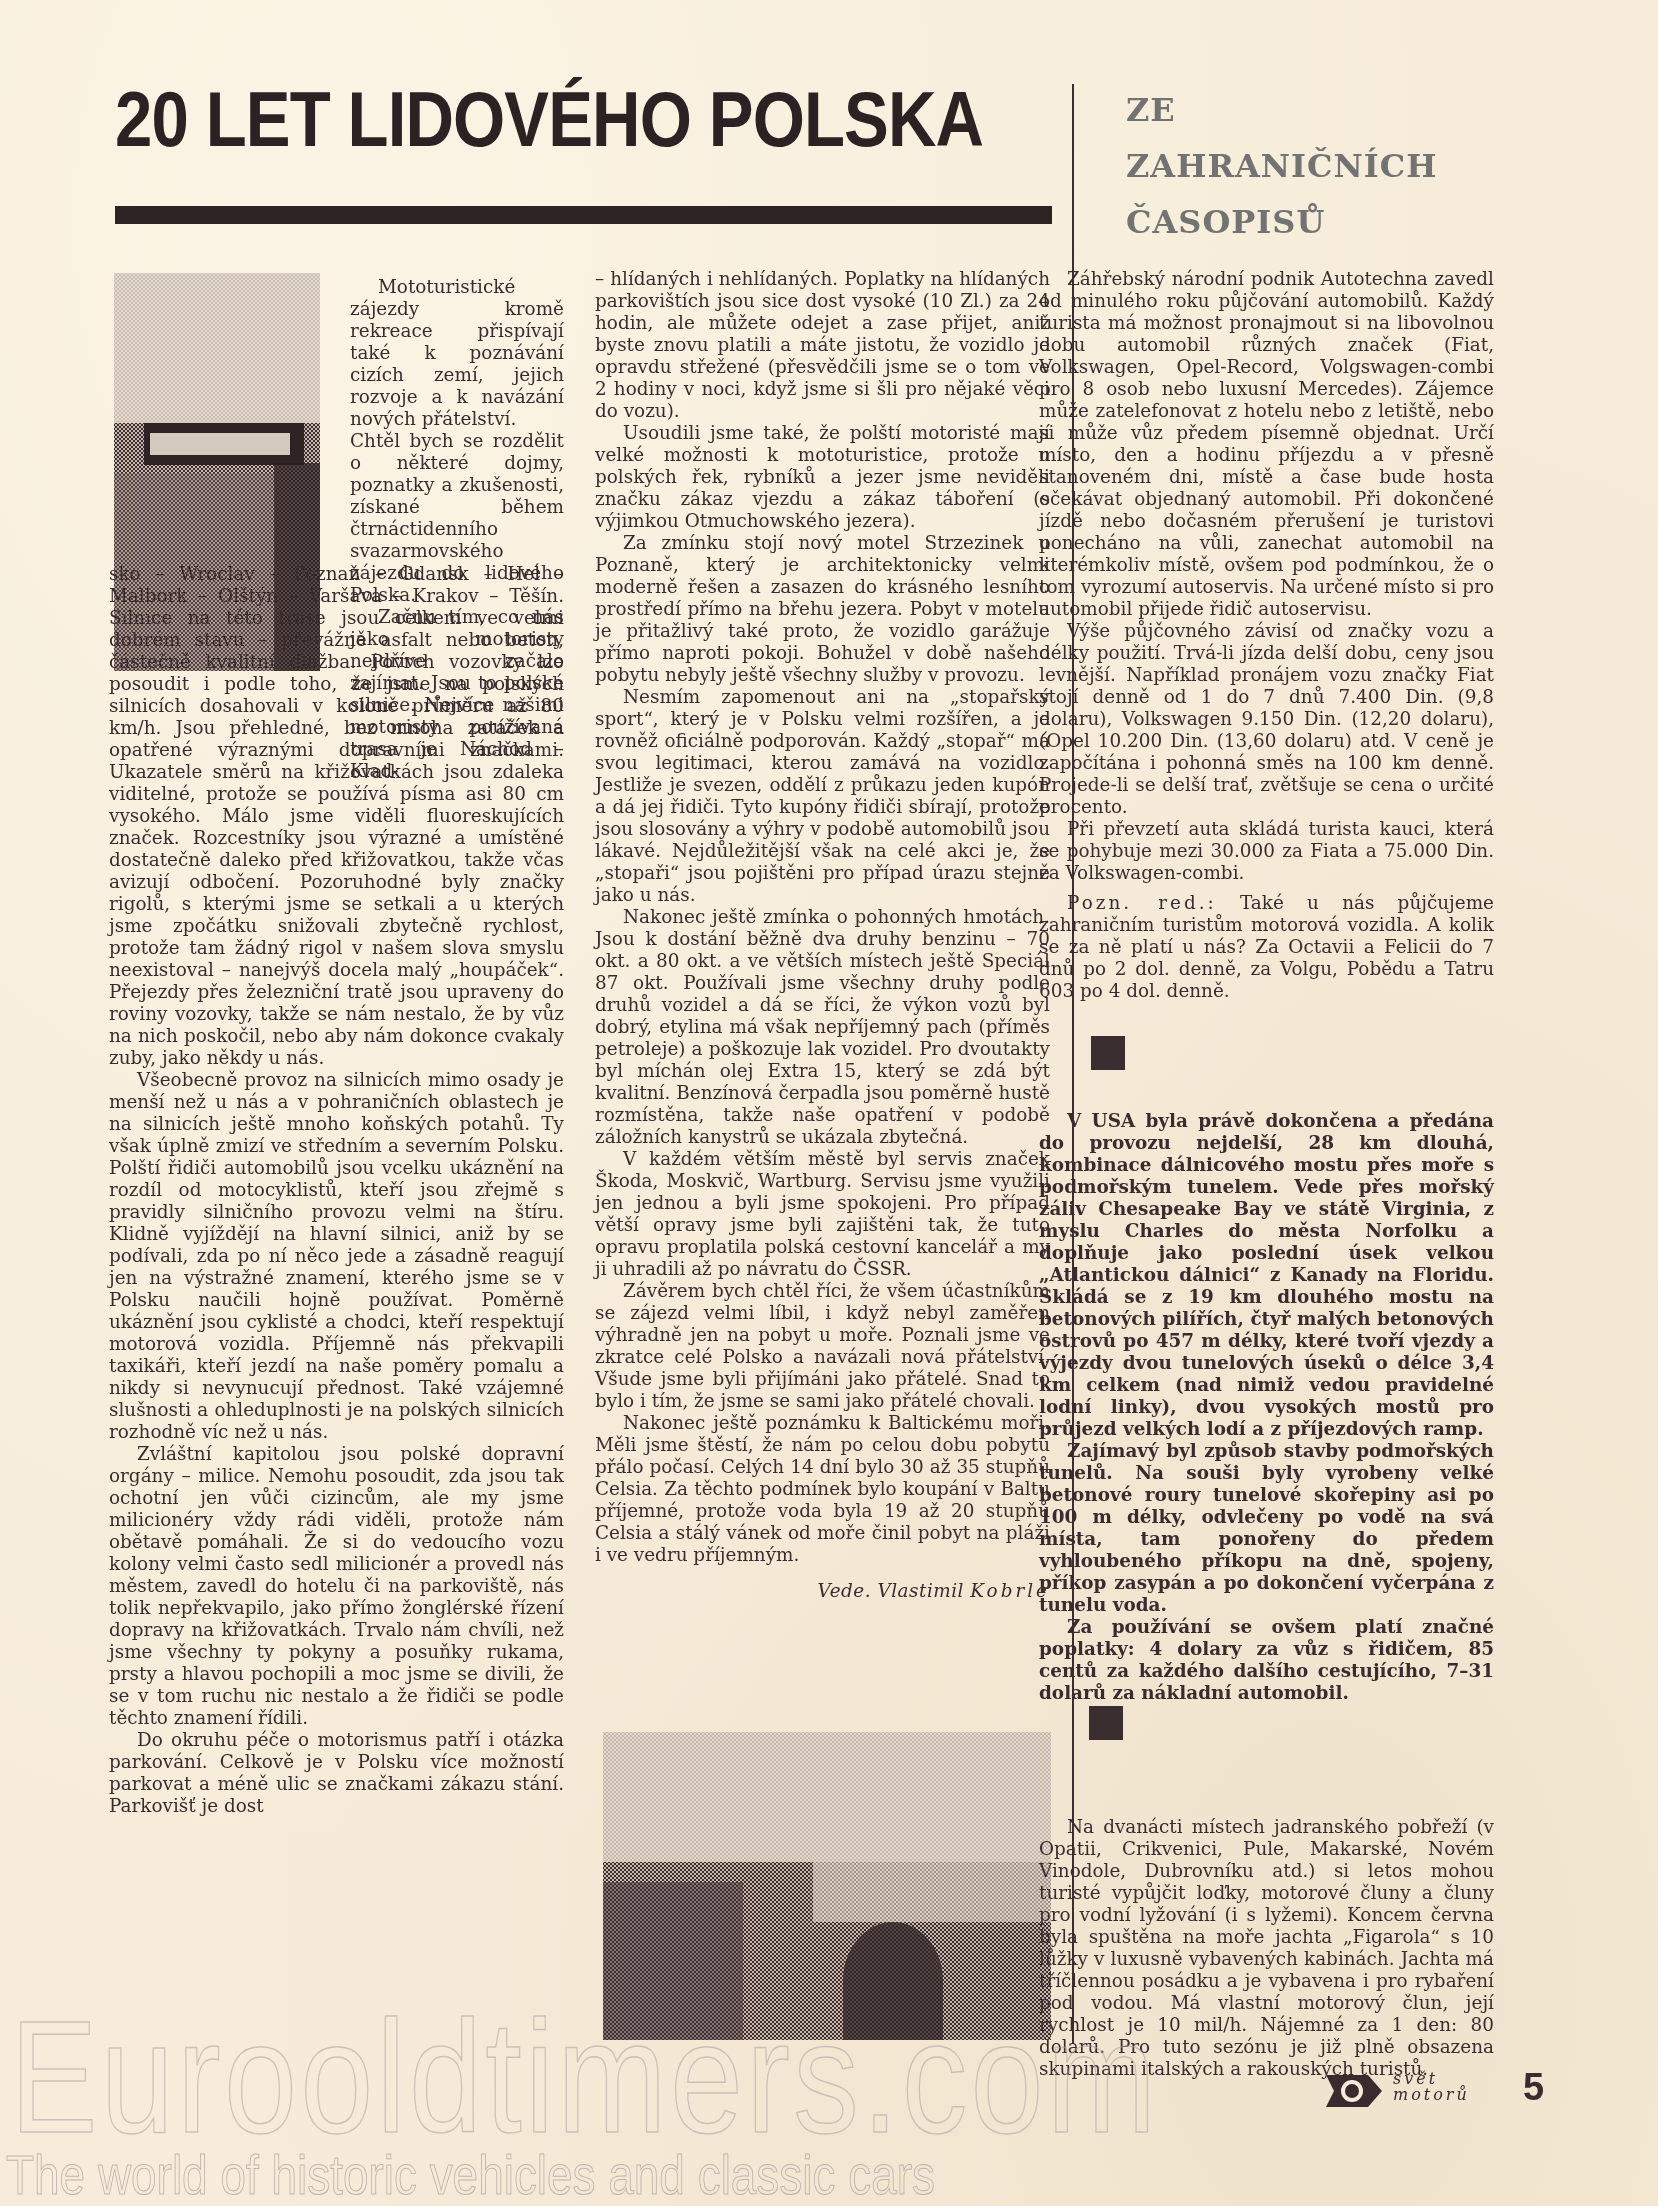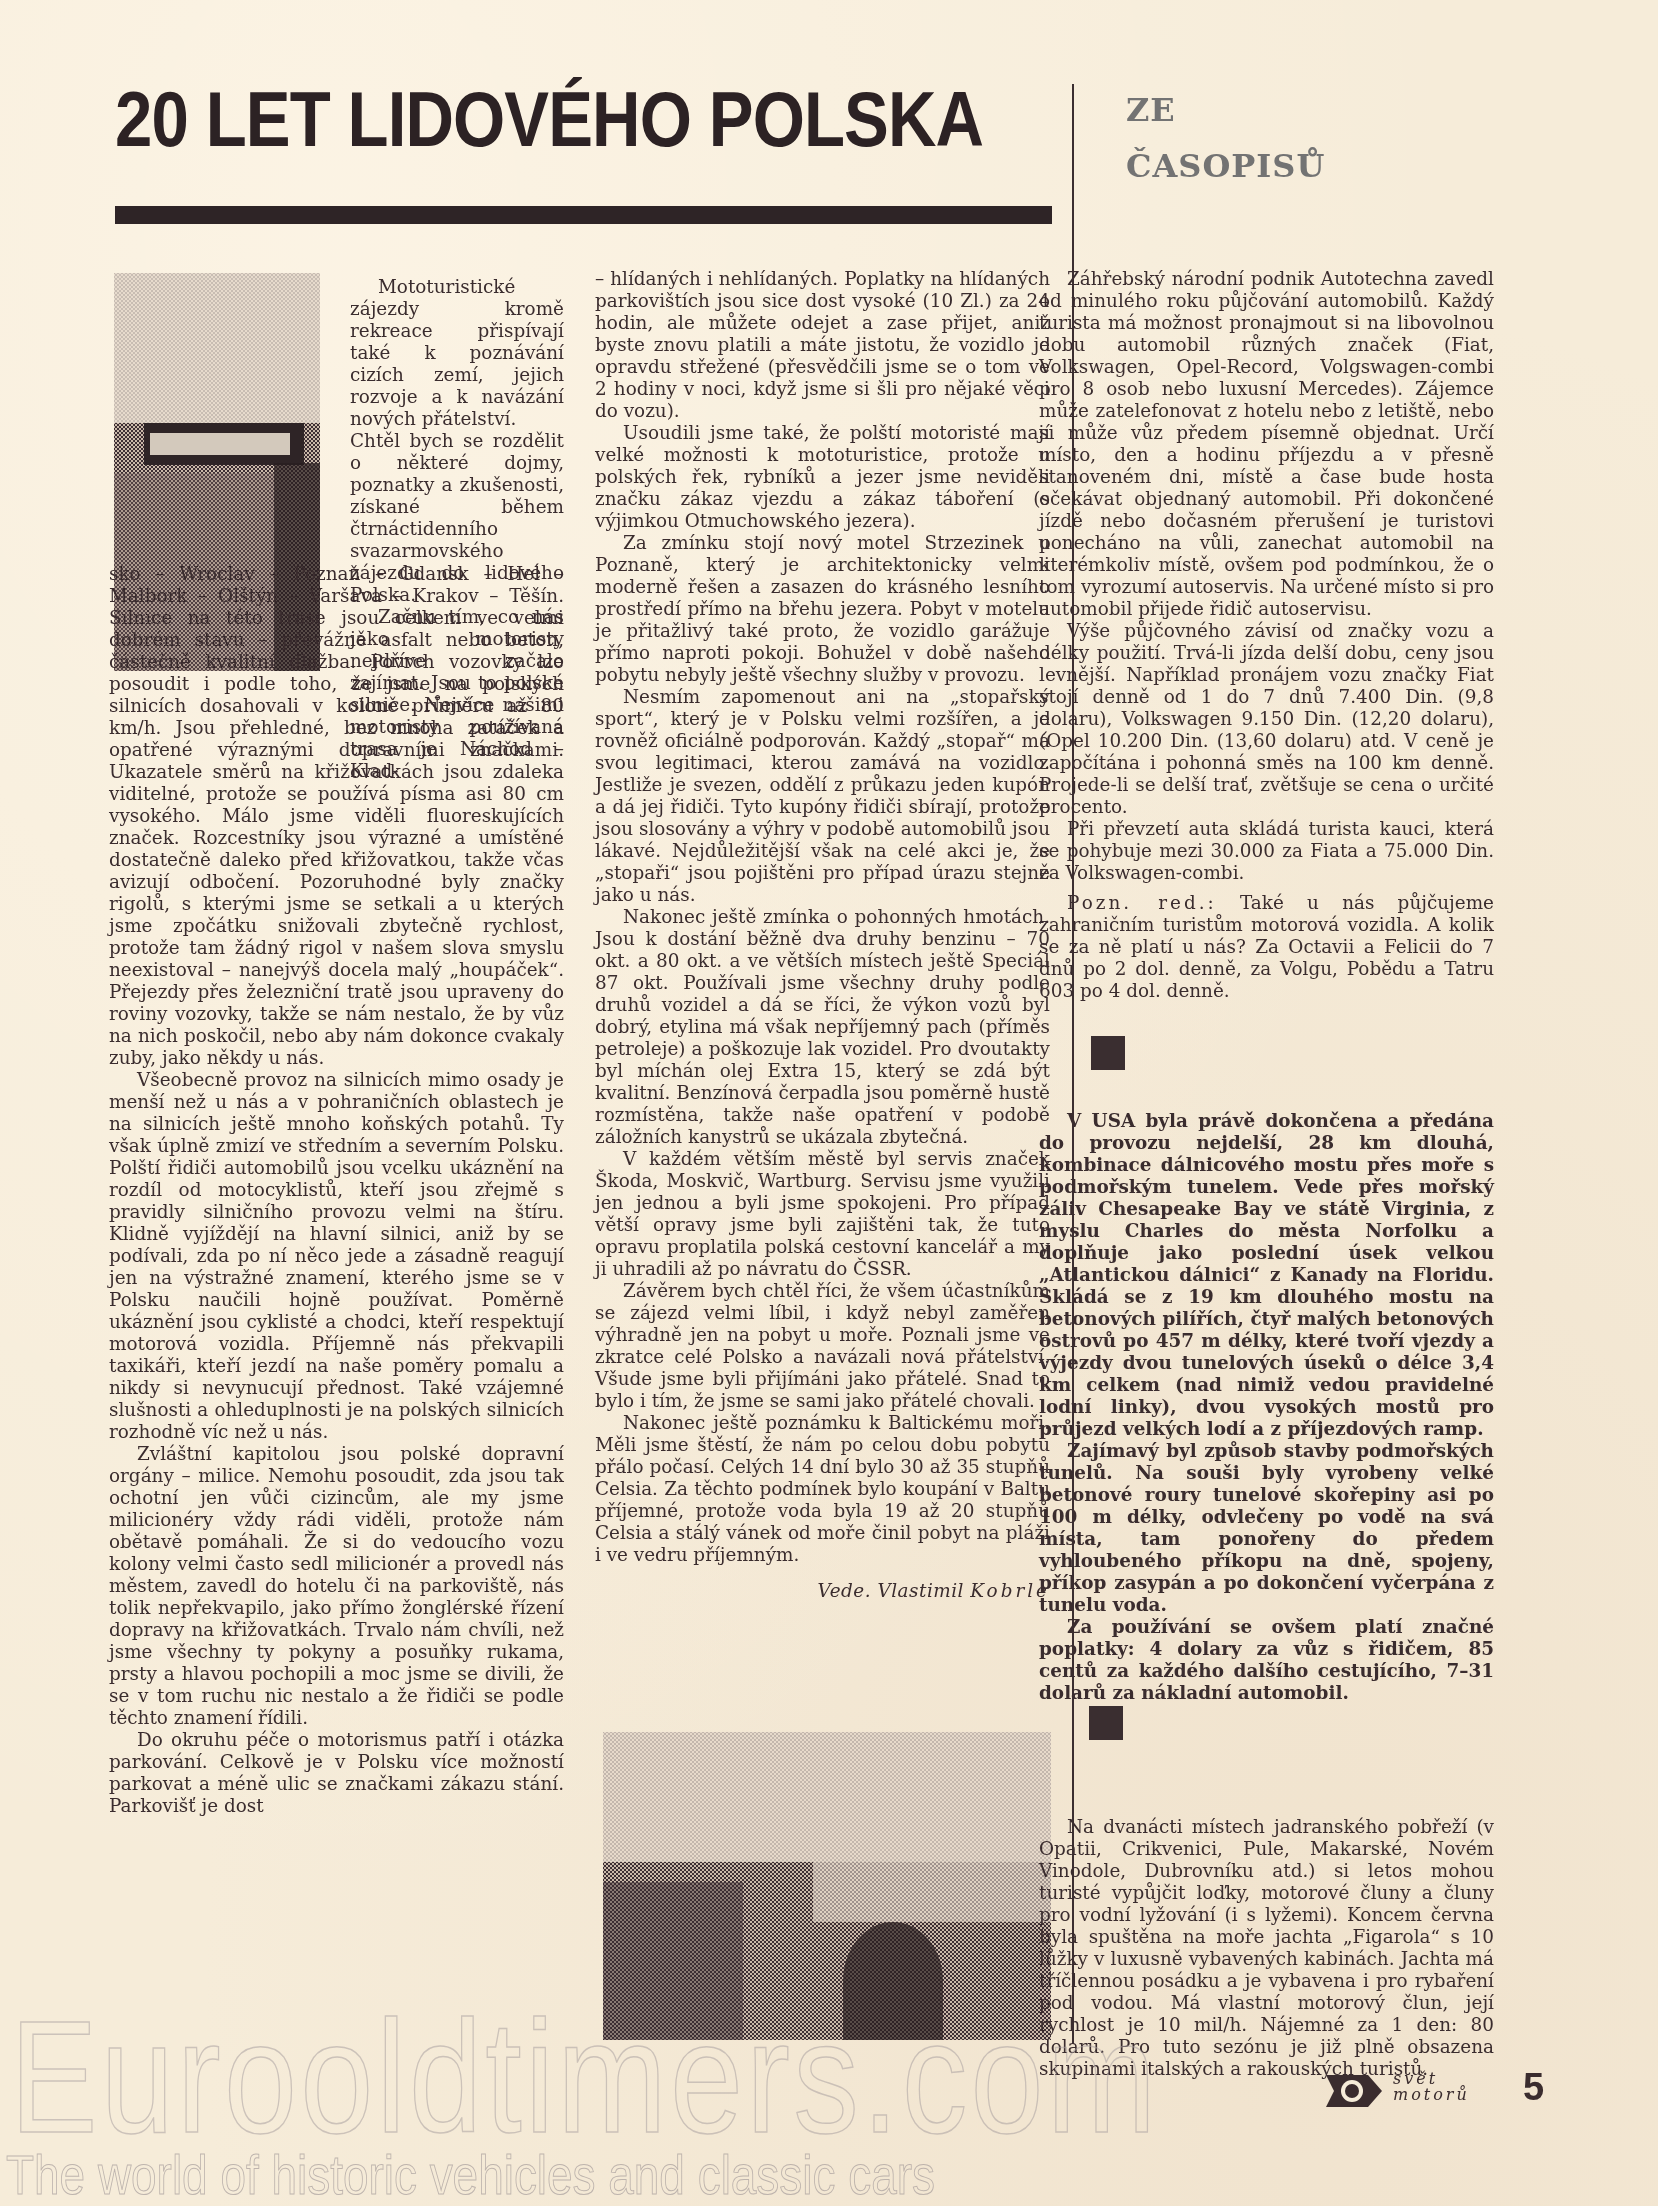--- a/index.html
+++ b/index.html
@@ -106,20 +106,21 @@
 
 <div class="page-bg"></div>
 
 <div class="headline">20 LET LIDOVÉHO POLSKA</div>
 <div class="headline-rule"></div>
 
 <div class="column-divider"></div>
 
 <div class="side-title">
   <div>ZE</div>
+  <div>ZAHRANIČNÍCH</div>
   <div>ČASOPISŮ</div>
 </div>
 
 <div class="photo photo-left">
   <div class="sky"></div>
   <div class="mid"></div>
   <div class="sign">
       <div class="sign-inner"></div>
     </div>
   <div class="dark"></div>

